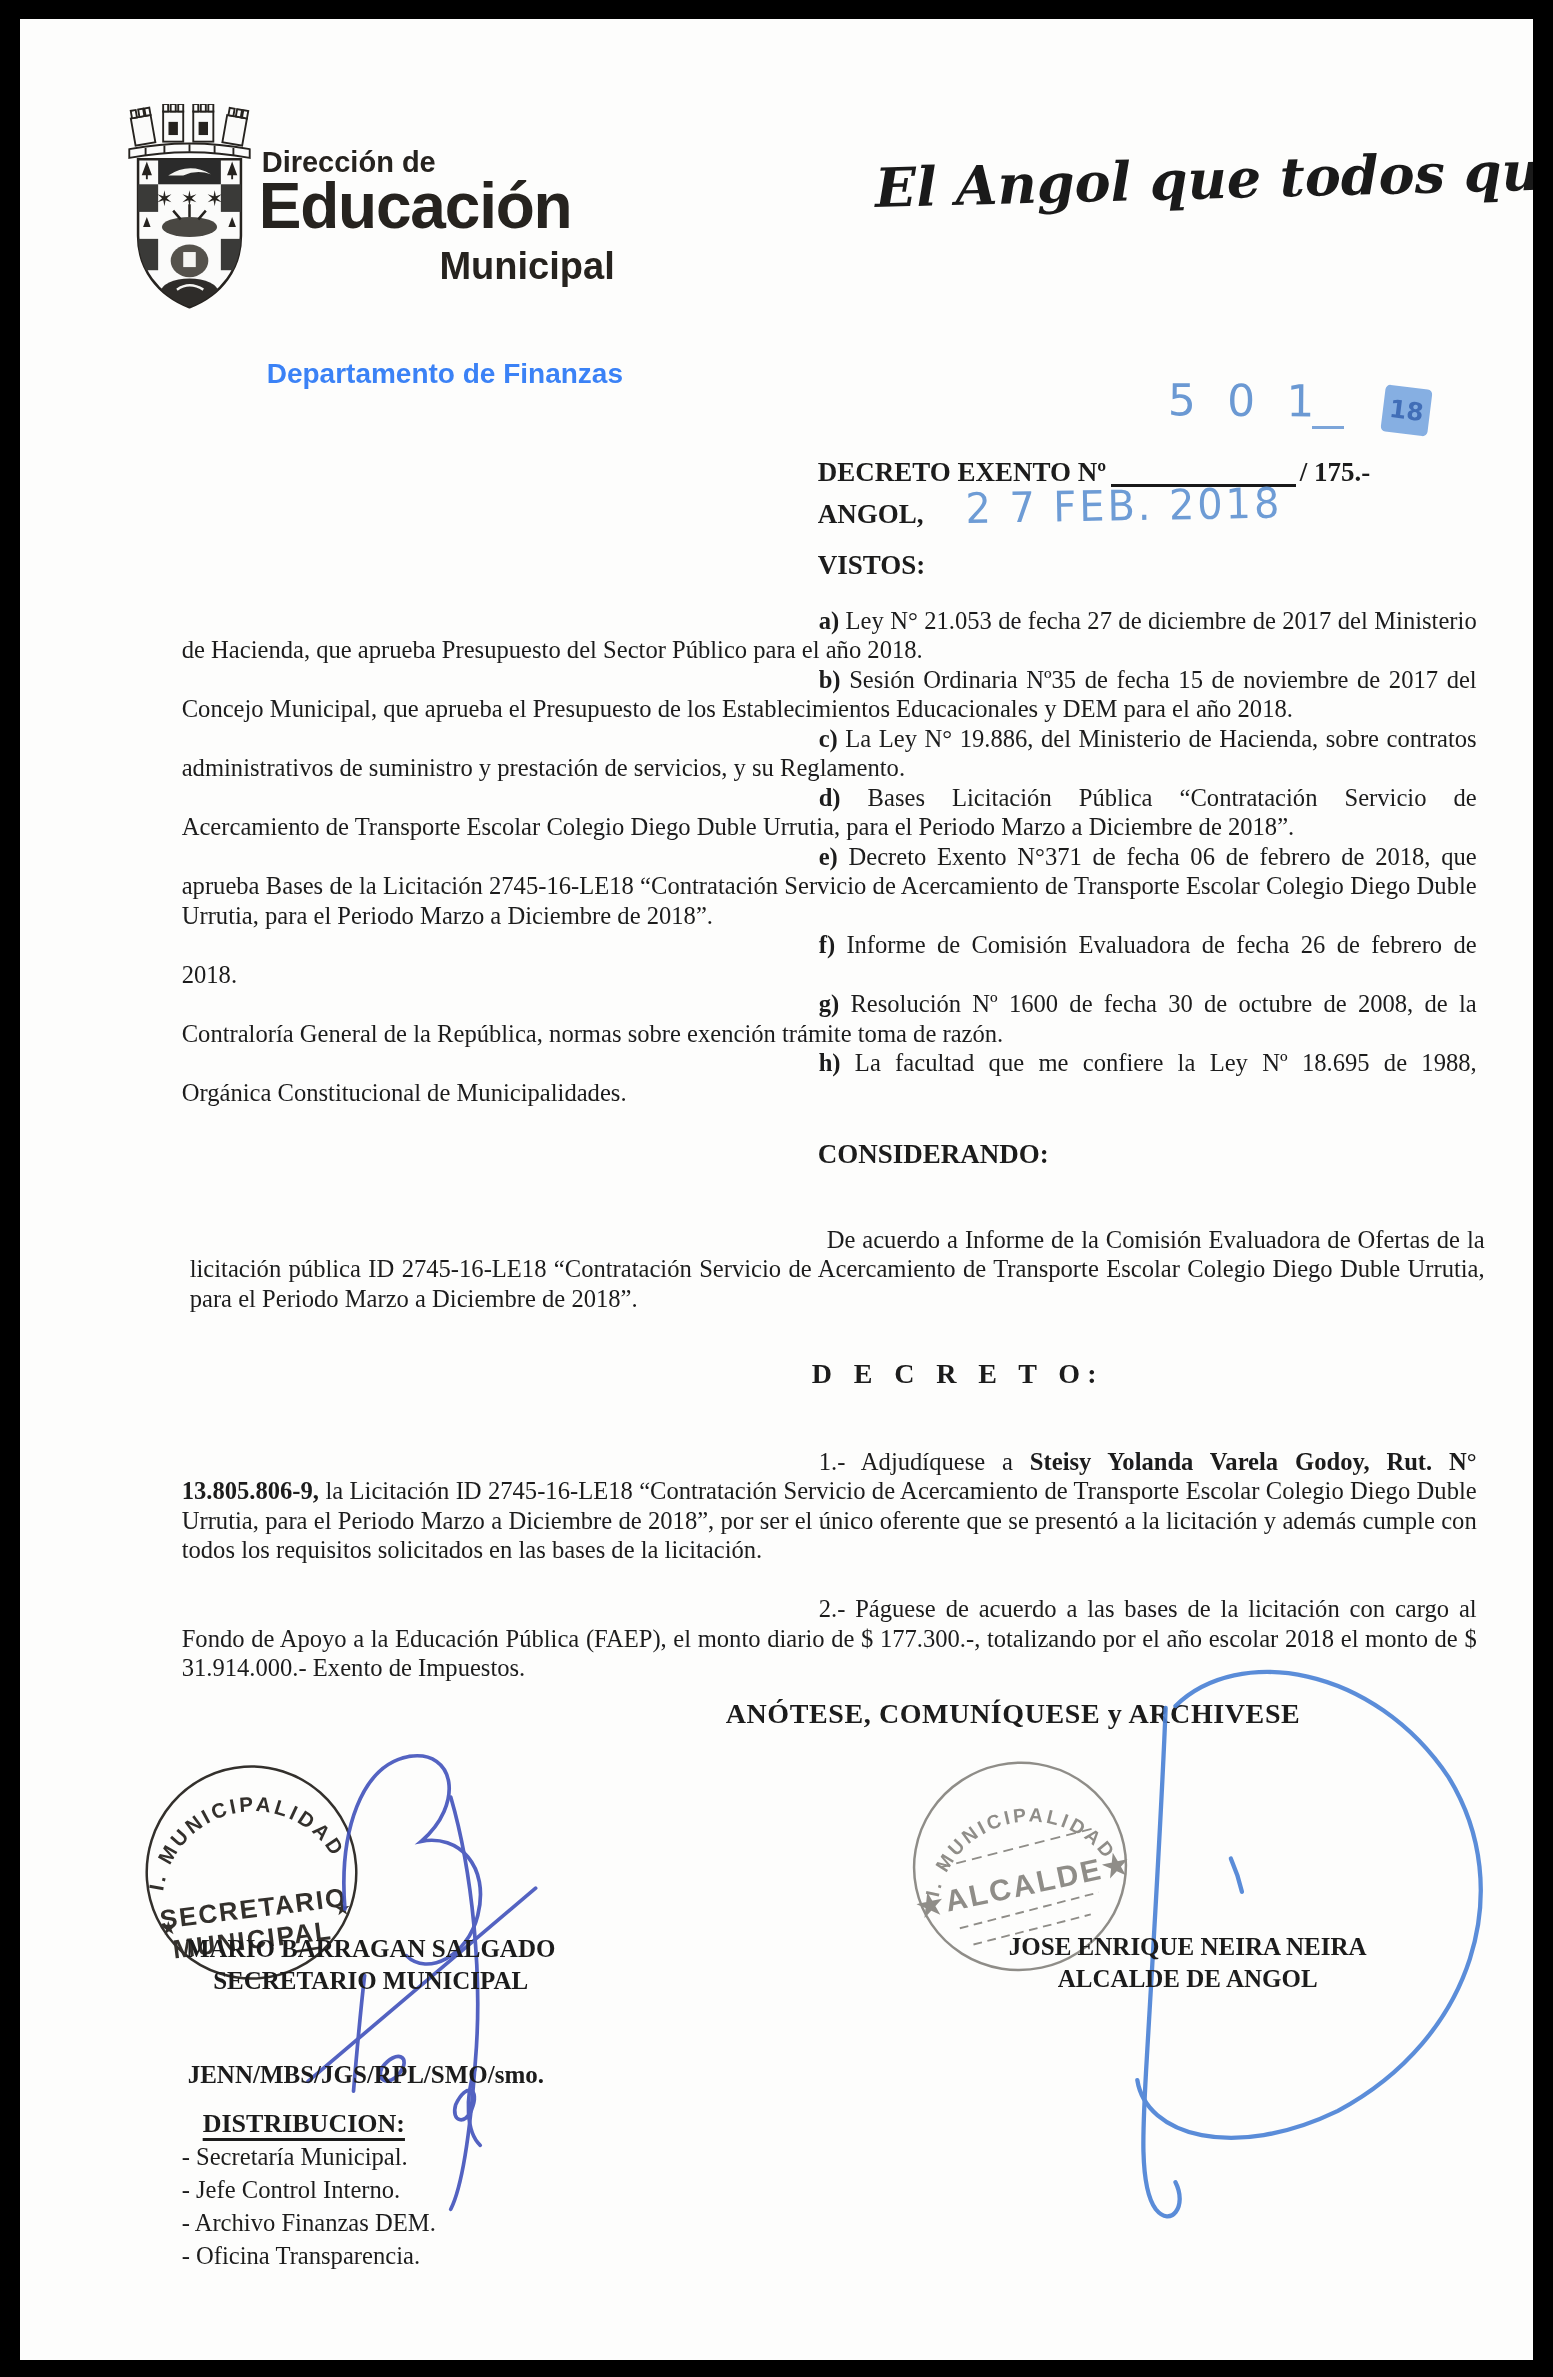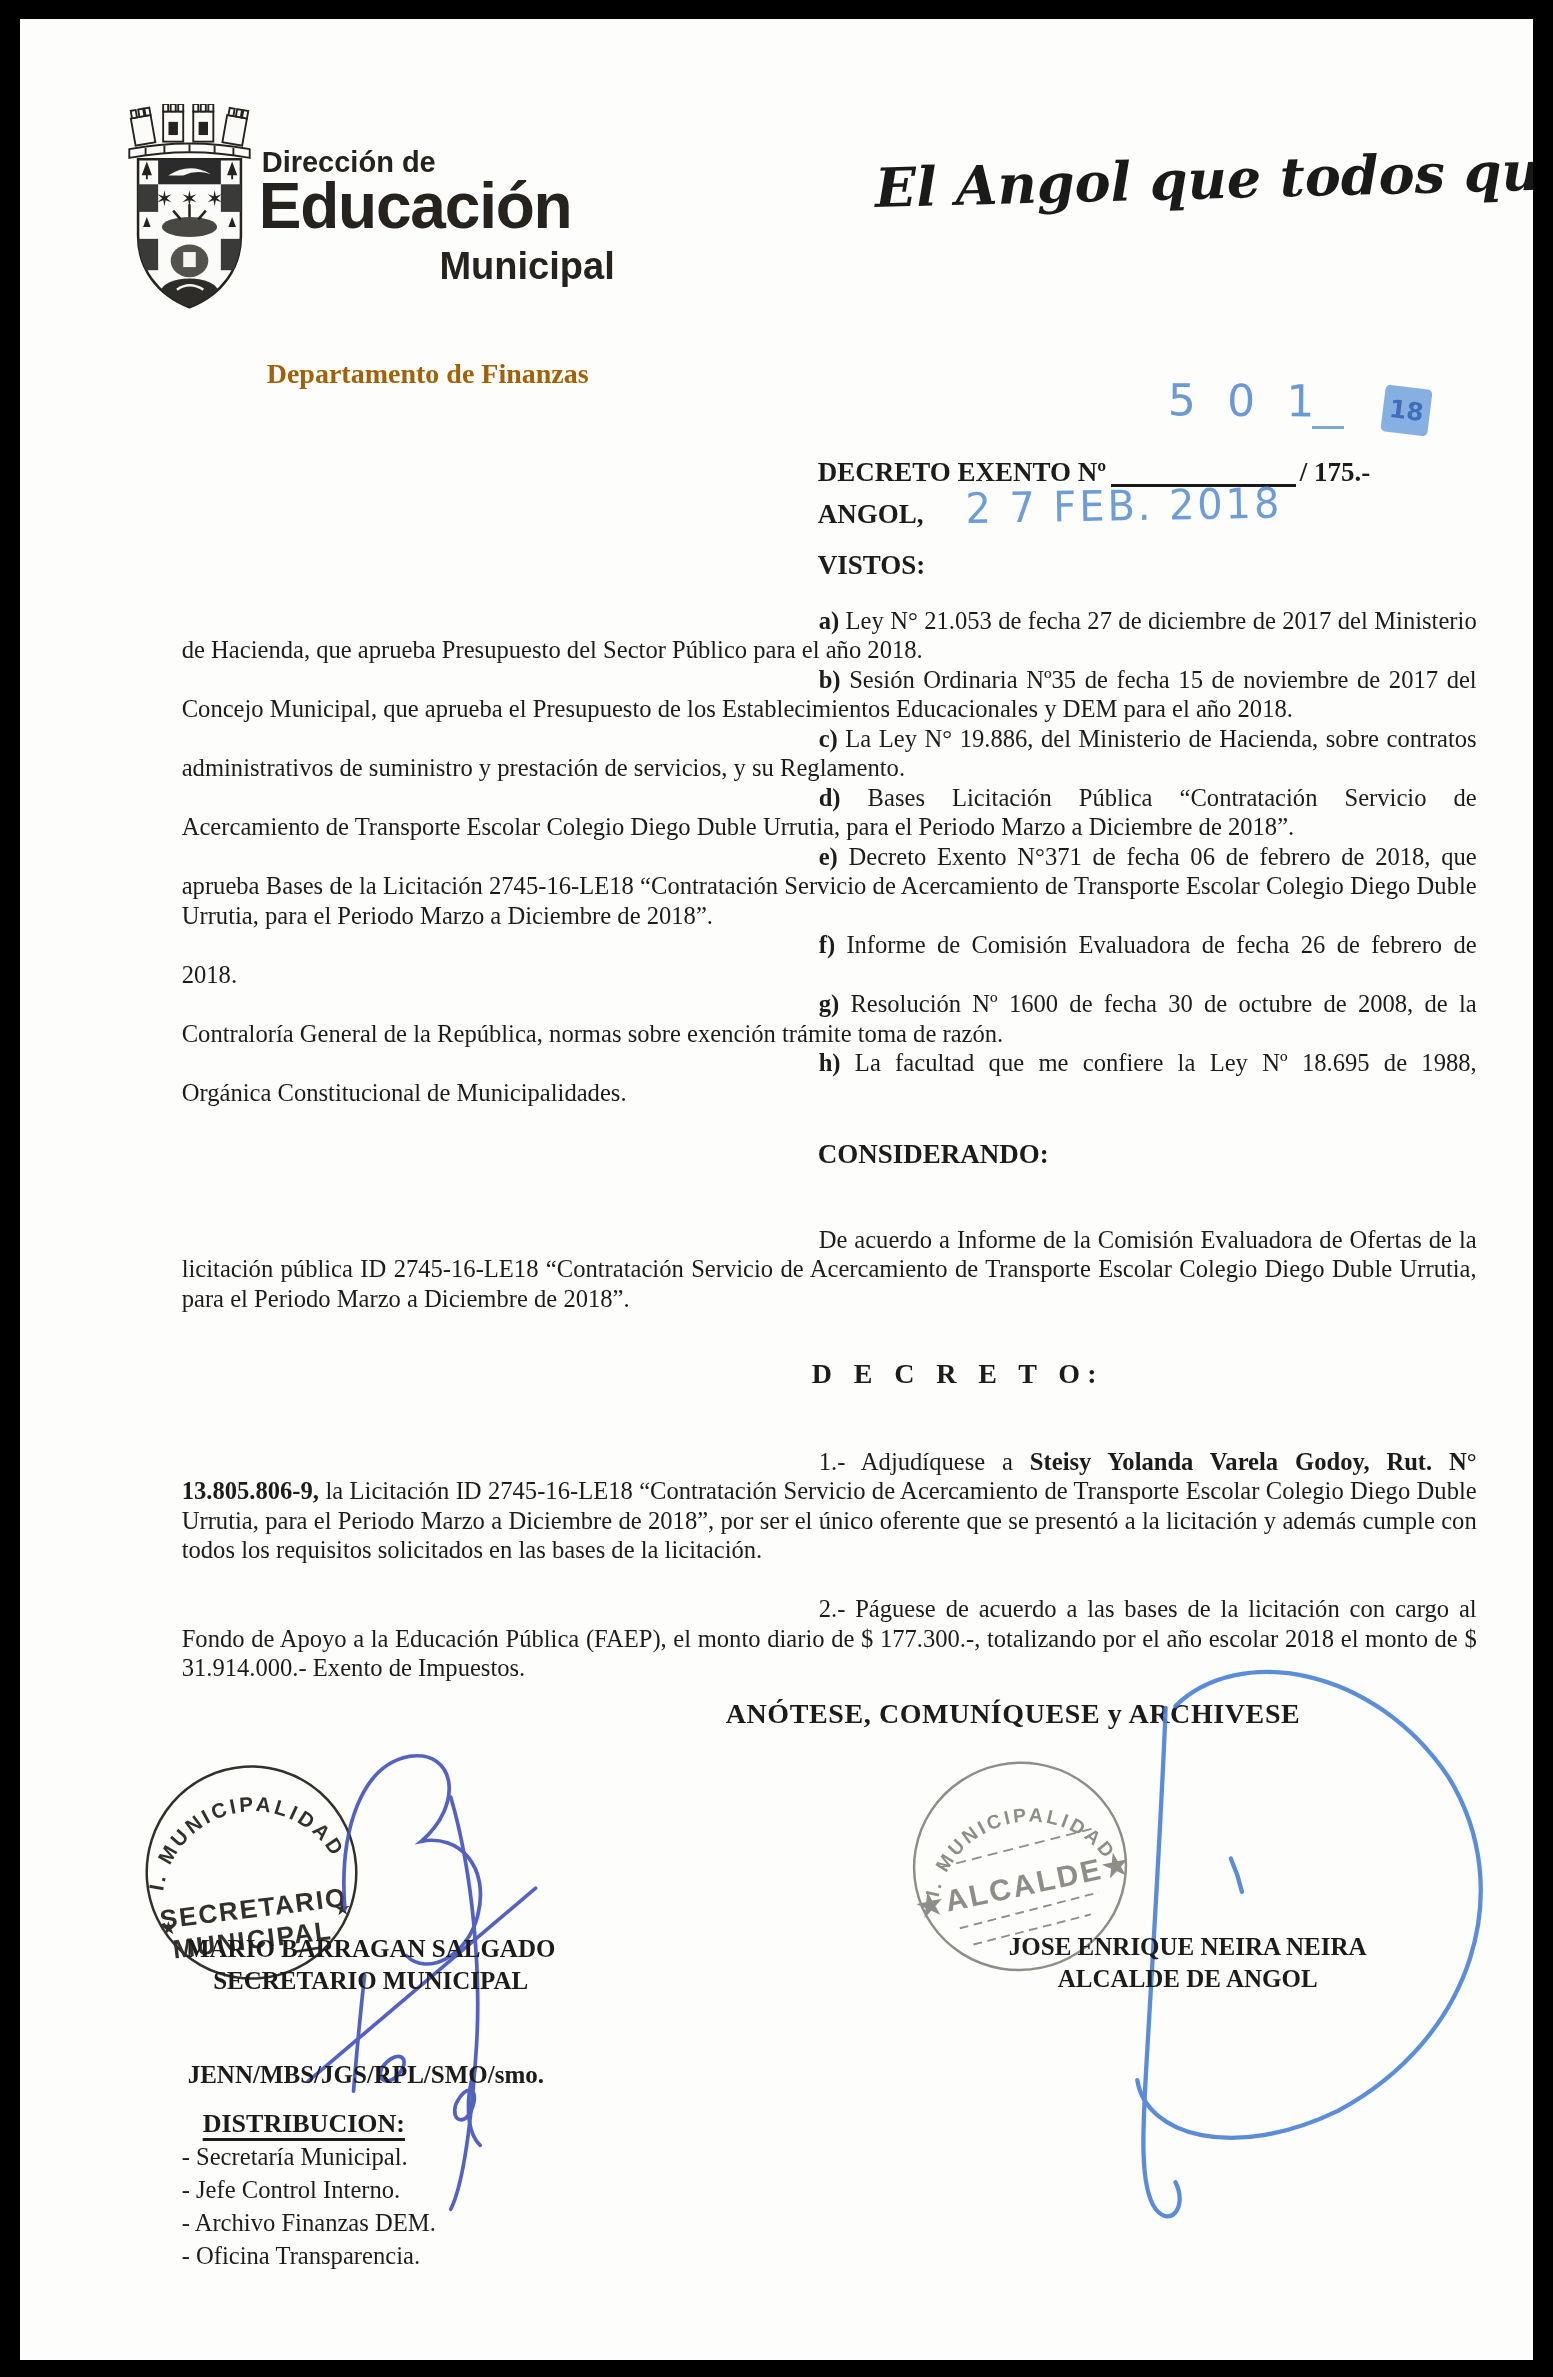--- a/index.html
+++ b/index.html
@@ -15,21 +15,21 @@
   .abs{position:absolute;}
   
   .logo-l1{left:242px;top:127px;font-family:"Liberation Sans",sans-serif;font-weight:bold;font-size:29px;color:#26231f;}
   .logo-l2{left:239px;top:150px;font-family:"Liberation Sans",sans-serif;font-weight:bold;font-size:64px;letter-spacing:-1.2px;color:#26231f;}
   .logo-l3{left:239px;top:226px;width:356px;text-align:right;font-family:"Liberation Sans",sans-serif;font-weight:bold;font-size:38px;color:#26231f;}
   .motto{
     left:855px;top:130px;width:541px;
     font-family:"DejaVu Serif",serif;font-style:italic;font-weight:600;
     font-size:54px;color:#1a1a1a;transform:rotate(-1.5deg);white-space:nowrap;
   }
-  .department{left:247px;top:339px;font-family:Liberation Serif, serif;font-weight:bold;font-size:28px;color:#a16207;}
+  .department{left:247px;top:339px;font-family:Liberation Sans, sans-serif;font-weight:bold;font-size:28px;color:#3b82f6;}
   
   .stamp-501{
     left:1148px;top:356px;font-family:"DejaVu Sans",sans-serif;font-size:44px;
     color:#5288cc;letter-spacing:8.6px;opacity:.85;transform:rotate(.5deg);
   }
   .stamp-501-dash{left:1292px;top:407px;width:32px;height:3.7px;background:#5b8fd0;opacity:.8;}
   .corner-stamp{
     left:1363px;top:368px;width:47px;height:47px;background:#7aa7e0;border-radius:4.9px;
     transform:rotate(7deg);display:flex;align-items:center;justify-content:center;
     font-family:"DejaVu Sans",sans-serif;font-weight:bold;font-size:24.6px;color:#2d5fb0;opacity:.9;
@@ -40,21 +40,21 @@
   .date-stamp{
     left:945px;top:465px;font-family:"DejaVu Sans",sans-serif;font-size:42px;color:#5b8fd0;
     letter-spacing:3.1px;opacity:.88;transform:rotate(-1deg) scaleX(.95);transform-origin:left top;white-space:nowrap;
   }
   .vistos-label{left:798px;top:531px;font-weight:bold;font-size:27px;}
   
   .textcol{width:1295px;font-size:24.6px;line-height:29.5px;text-align:justify;}
   .textcol p{margin:0;text-indent:637px;}
   .vistos-block{left:162px;top:587px;}
   .considerando-label{left:798px;top:1120px;font-weight:bold;font-size:27px;}
-  .considerando-block{left:162px;top:1206px;}
+  .considerando-block{left:170px;top:1206px;}
   .decreto-label{left:792px;top:1339px;font-weight:bold;font-size:28px;letter-spacing:7.4px;}
   .decreto-block{left:162px;top:1428px;}
   .decreto-block p + p{margin-top:29.5px;}
   .closing{left:706px;top:1679px;font-weight:bold;font-size:28px;letter-spacing:0.6px;}
   
   .sig-name-block{width:394px;text-align:center;font-weight:bold;font-size:25px;line-height:32px;}
   .sig-left-names{left:154px;top:1914px;}
   .sig-right-names{left:971px;top:1912px;}
   .initials{left:168px;top:2042px;font-weight:bold;font-size:25px;}
   .dist-label{left:162px;top:2090px;font-weight:bold;font-size:26px;text-decoration:underline;text-decoration-thickness:2.5px;text-underline-offset:5.5px;margin-left:21px;}

